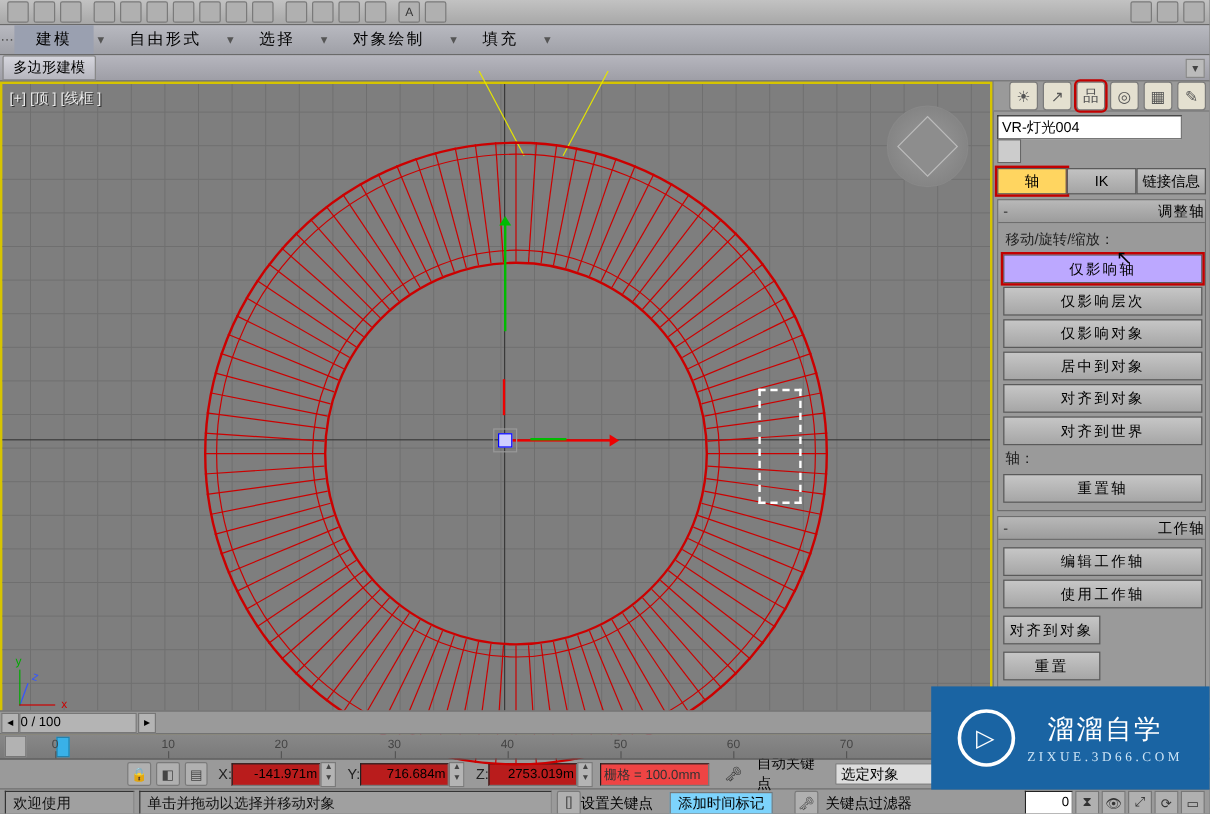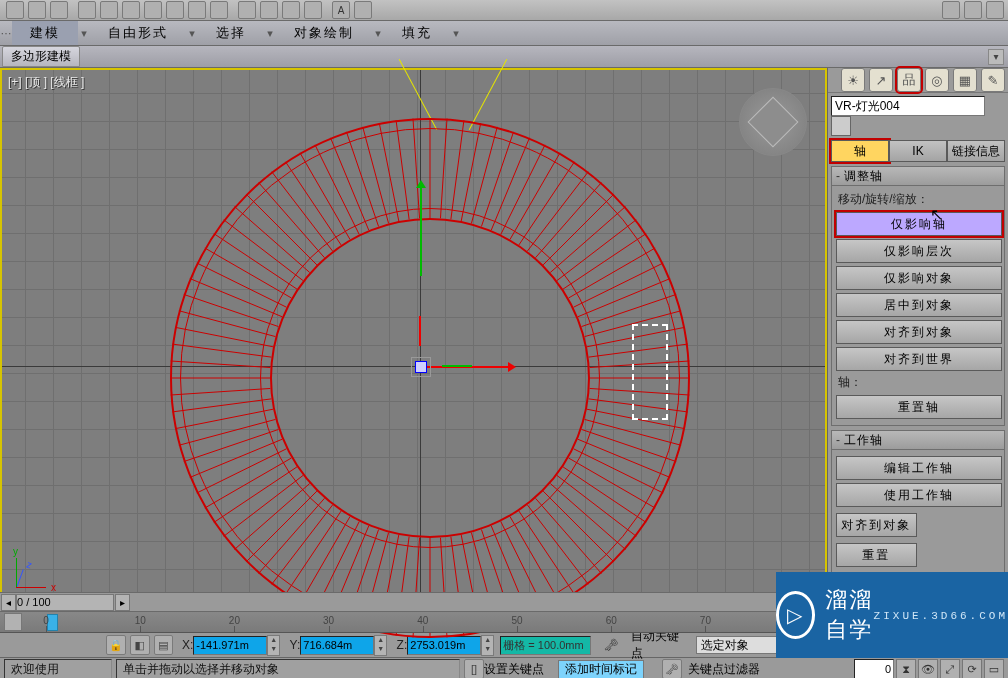--- a/index.html
+++ b/index.html
@@ -62,50 +62,50 @@
   .timeline{height:20px;background:linear-gradient(#888,#7a7a7a);display:flex;align-items:center;border-bottom:1px solid #555;position:relative}
   .tl-ticks{flex:1;position:relative;height:100%}
   .tl-tick{position:absolute;bottom:0;width:1px;height:6px;background:#555}
   .tl-label{position:absolute;bottom:6px;font-size:10px;color:#444;transform:translateX(-50%)}
   .tl-cursor{position:absolute;left:21px;top:2px;width:9px;height:15px;background:#39b1e8;border:1px solid #2481aa}
   .status1{height:24px;background:#9a9a9a;display:flex;align-items:center;border-bottom:1px solid #666}
   .status2{height:22px;background:#9a9a9a;display:flex;align-items:center}
   .stat-icon{width:18px;height:18px;margin-left:4px;background:#b0b0b0;border:1px solid #7a7a7a;border-radius:2px;display:inline-flex;align-items:center;justify-content:center;font-size:11px;color:#444}
   .coord{display:flex;align-items:center;margin-left:6px}
   .coord-label{width:14px;text-align:right;color:#222}
-  .coord-input{width:68px;height:17px;background:#0ea5e9;border:1px inset #777;font-size:11px;padding:0 2px;text-align:left}
+  .coord-input{width:68px;height:17px;background:#b91c1c;border:1px inset #777;font-size:11px;padding:0 2px;text-align:right}
   .spin{width:11px;height:19px;background:#b4b4b4;border:1px solid #7a7a7a;display:flex;flex-direction:column}
   .spin div{flex:1;font-size:7px;text-align:center;line-height:8px;color:#444}
-  .grid-input{width:85px;height:17px;background:#14b8a6;border:1px inset #777;font-size:11px;padding:0 2px;color:#333;margin-left:6px}
+  .grid-input{width:85px;height:17px;background:#ef4444;border:1px inset #777;font-size:11px;padding:0 2px;color:#333;margin-left:6px}
   .status-text{margin-left:4px;font-size:12px;color:#111;height:18px;line-height:18px;border:1px inset #888;background:#a0a0a0;padding:0 6px}
   
   .sidepanel{width:180px;background:#9a9a9a;border-left:1px solid #666;display:flex;flex-direction:column}
   .sp-tabs{height:28px;display:flex;align-items:center;justify-content:flex-end;gap:4px;padding:0 3px;background:#9a9a9a;border-bottom:1px solid #777}
   .sp-tab{width:22px;height:22px;background:#e4e0d0;border:1px solid #7a7a7a;border-radius:3px;display:flex;align-items:center;justify-content:center;font-size:13px;color:#555}
   .sp-tab.sel{outline:2px solid #c20000}
   .sp-name{margin:3px 3px 0 3px}
   .sp-name input{width:146px;height:18px;border:1px inset #777;background:#fff;padding:0 3px;font-size:12px}
   .sp-name .color{display:inline-block;width:18px;height:18px;background:#ccc;border:1px solid #666;vertical-align:top}
   .sp-subtabs{display:flex;margin:4px 3px 2px 3px;gap:0}
   .sp-subtab{flex:1;height:20px;border:1px solid #5a5a5a;background:linear-gradient(#c2c2c2,#a4a4a4);line-height:20px;text-align:center;font-size:12px}
   .sp-subtab.active{background:#ffd560;outline:2px solid #c20000}
   .rollout{margin:2px 3px;border:1px solid #6e6e6e}
   .rollout-header{height:18px;background:linear-gradient(#b8b8b8,#9c9c9c);display:flex;align-items:center;font-size:12px;border-bottom:1px solid #6e6e6e}
   .rollout-header .rh-toggle{width:12px;text-align:center;color:#333}
-  .rollout-header .rh-title{flex:1;text-align:left;letter-spacing:1px}
+  .rollout-header .rh-title{flex:1;text-align:right;letter-spacing:1px}
   .rollout-body{padding:3px 4px;background:#9a9a9a}
   .grp-label{font-size:12px;color:#222;margin:2px 0 4px 2px}
   .sp-btn{display:block;width:100%;height:22px;margin:3px 0;border:1px solid #5a5a5a;background:linear-gradient(#c6c6c6,#a6a6a6);text-align:center;line-height:22px;font-size:12px;letter-spacing:2px;cursor:pointer}
   .sp-btn.purple{background:#bca8ff}
   .sp-btn.sel{outline:2px solid #c20000}
   .sp-btn.half{display:inline-block;width:48%}
   
   .watermark{position:absolute;right:0;bottom:20px;width:232px;height:86px;background:#1a64a3;display:flex;align-items:center;justify-content:center;color:#fff;font-size:22px;letter-spacing:2px;gap:10px}
   .wm-logo{width:42px;height:42px;border:3px solid #fff;border-radius:50%;display:flex;align-items:center;justify-content:center;font-size:20px}
-  .wm-text{display:flex;flex-direction:row;align-items:center;font-family:Liberation Mono, monospace}
+  .wm-text{display:flex;flex-direction:column;align-items:center;font-family:Liberation Serif, serif}
   .wm-text .small{font-size:11px;letter-spacing:3px;margin-top:2px;color:#cfe6f7}
   
   .play-btns{display:flex;gap:2px;margin-left:auto;margin-right:4px}
   .play-btn{width:18px;height:18px;background:#b0b0b0;border:1px solid #777;display:flex;align-items:center;justify-content:center;font-size:11px;color:#333}
 </style>
 </head>
 <body>
 
 <div class="toolbar">
   <span class="tb-icon"></span>

